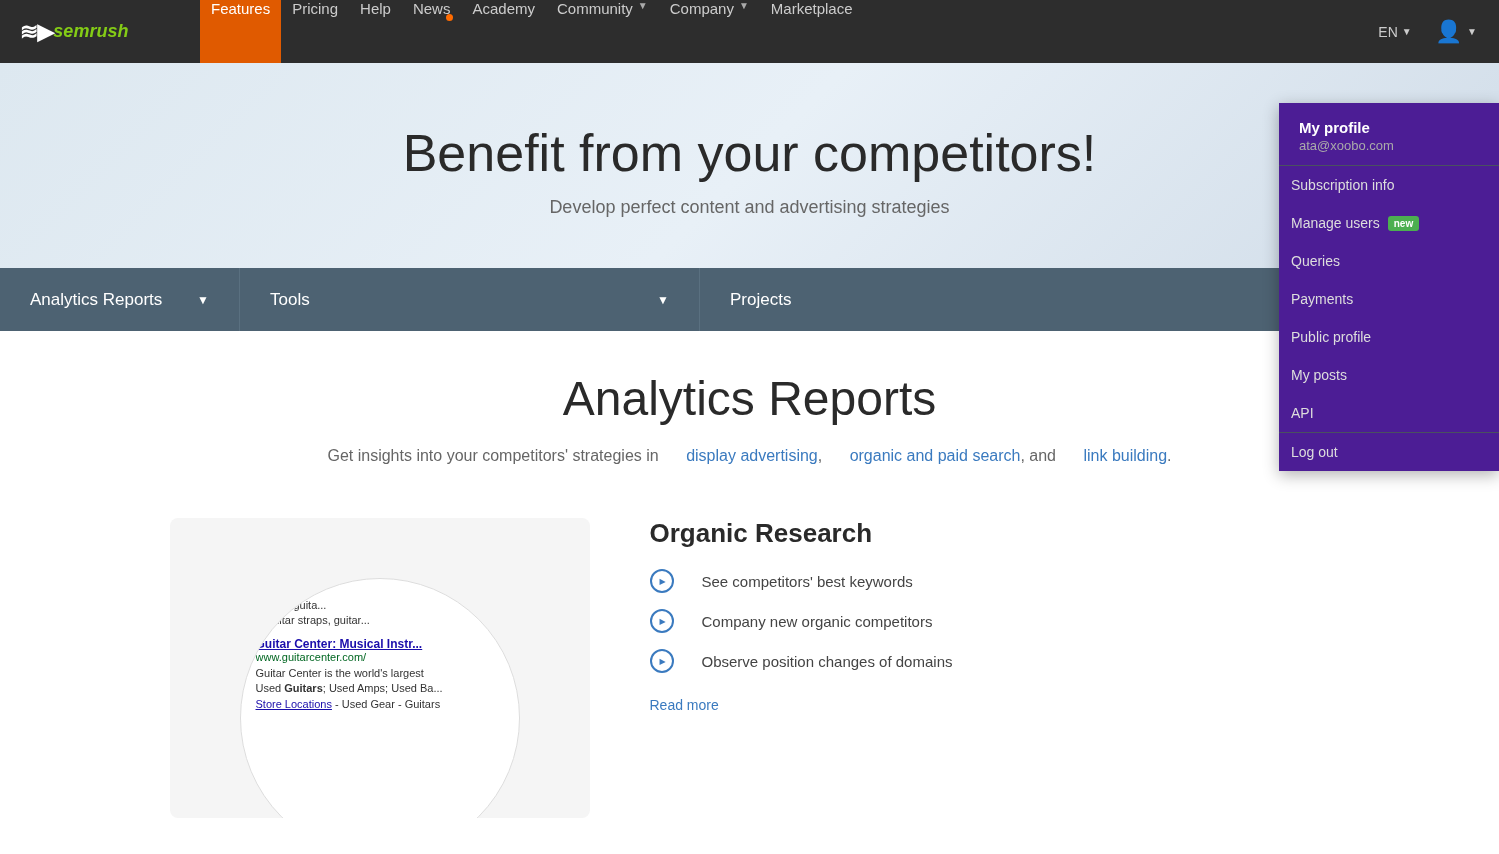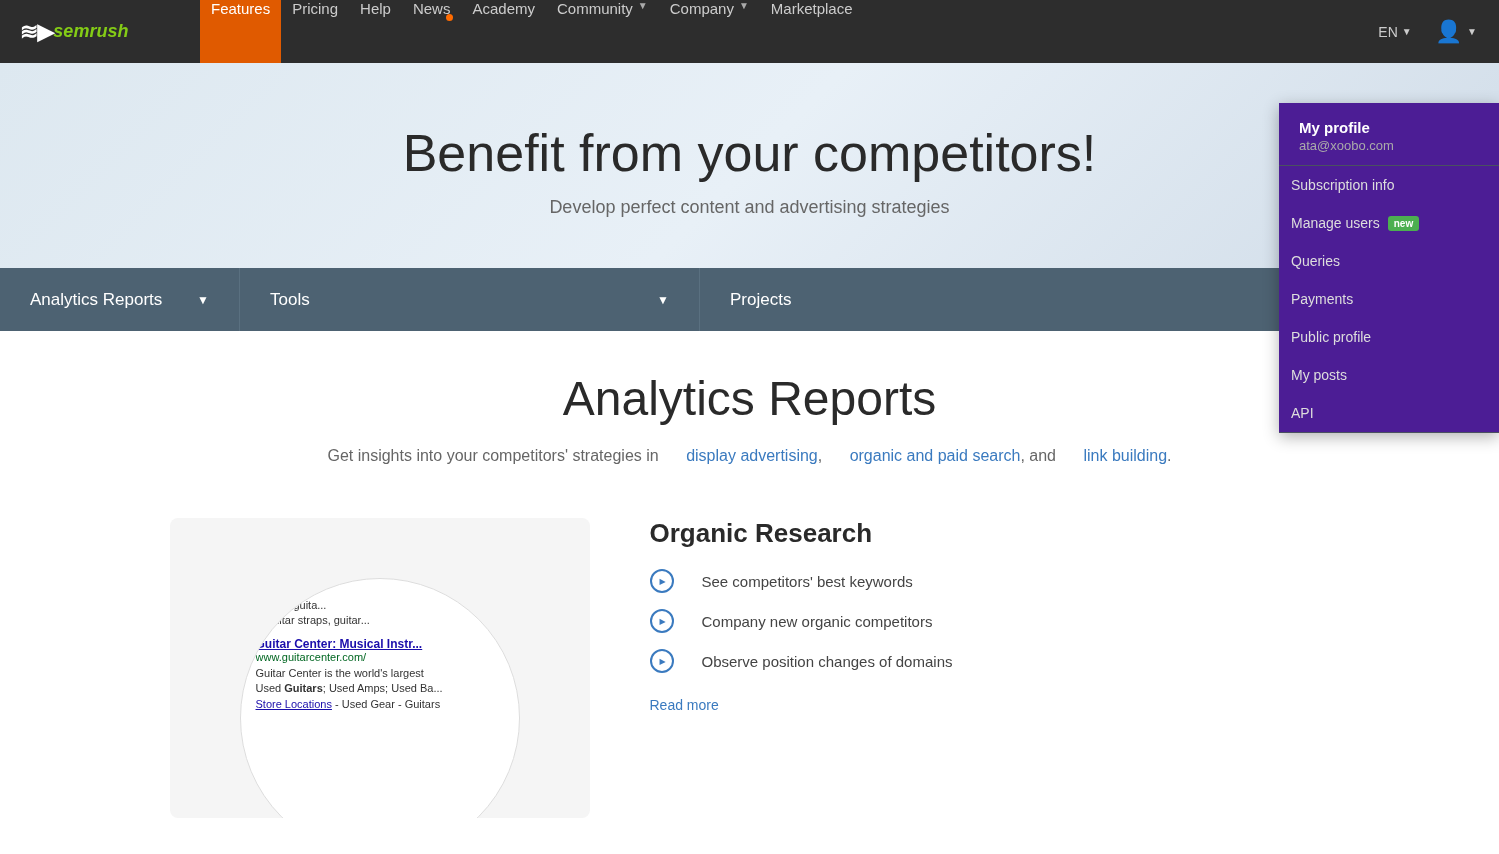--- a/index.html
+++ b/index.html
@@ -393,20 +393,23 @@
     <div class="dropdown-item">
       <span>Public profile</span>
     </div>
     <div class="dropdown-item">
       <span>My posts</span>
     </div>
     <div class="dropdown-item">
       <span>API</span>
     </div>
     <hr class="dropdown-divider">
+    <div class="dropdown-item">
+      <span>Log out</span>
+    </div>
   </div>
 </nav>
 
 <div class="hero">
   <h1 class="hero-title">Benefit from your competitors!</h1>
   <p class="hero-subtitle">Develop perfect content and advertising strategies</p>
 </div>
 
 <div class="sub-nav">
   <div class="sub-nav-item">

